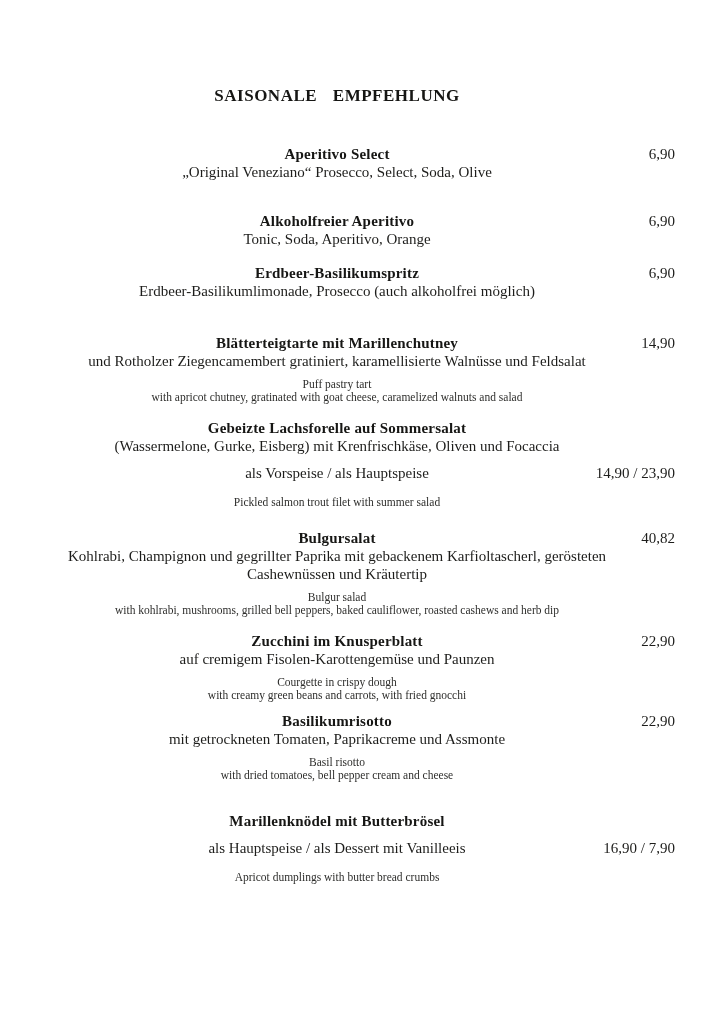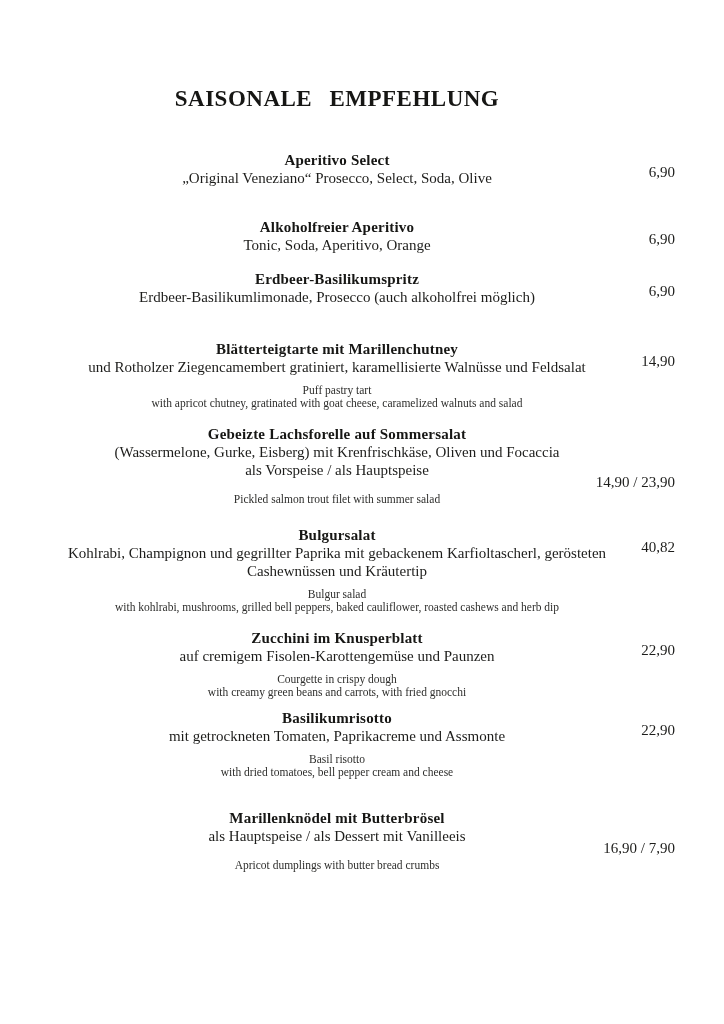--- a/index.html
+++ b/index.html
@@ -6,48 +6,48 @@
   body {
     width: 724px;
     height: 1024px;
     background: #ffffff;
     font-family: "Liberation Serif", serif;
     color: #1d1d1b;
     overflow: hidden;
   }
   .page { padding-top: 86px; }
   .title {
-    font-size: 23px;
+    font-size: 17px;
     font-weight: bold;
     letter-spacing: 0.5px;
     word-spacing: 11px;
     width: 590px;
     margin: 0 0 39px 42px;
     text-align: center;
     color: #161614;
   }
   .menu { width: 590px; margin-left: 42px; }
   .item { position: relative; }
   .row {
     position: relative;
     text-align: center;
     font-size: 15px;
     line-height: 18px;
   }
   .dish-name { font-weight: bold; letter-spacing: 0.2px; color: #161614; }
   .price {
     position: absolute;
     right: -43px;
-    top: 12px;
+    top: 0;
     font-weight: normal;
     font-size: 15px;
     white-space: nowrap;
     color: #1d1d1b;
   }
-  .variant-row { }
+  .variant-row { margin-top: 9px; }
   .trans {
     margin-top: 8px;
     font-size: 11.5px;
     line-height: 13px;
     color: #2e2e2c;
   }
   .trans--after-variant { margin-top: 14px; }
   .trans-line { text-align: center; }
 </style>
 </head>

